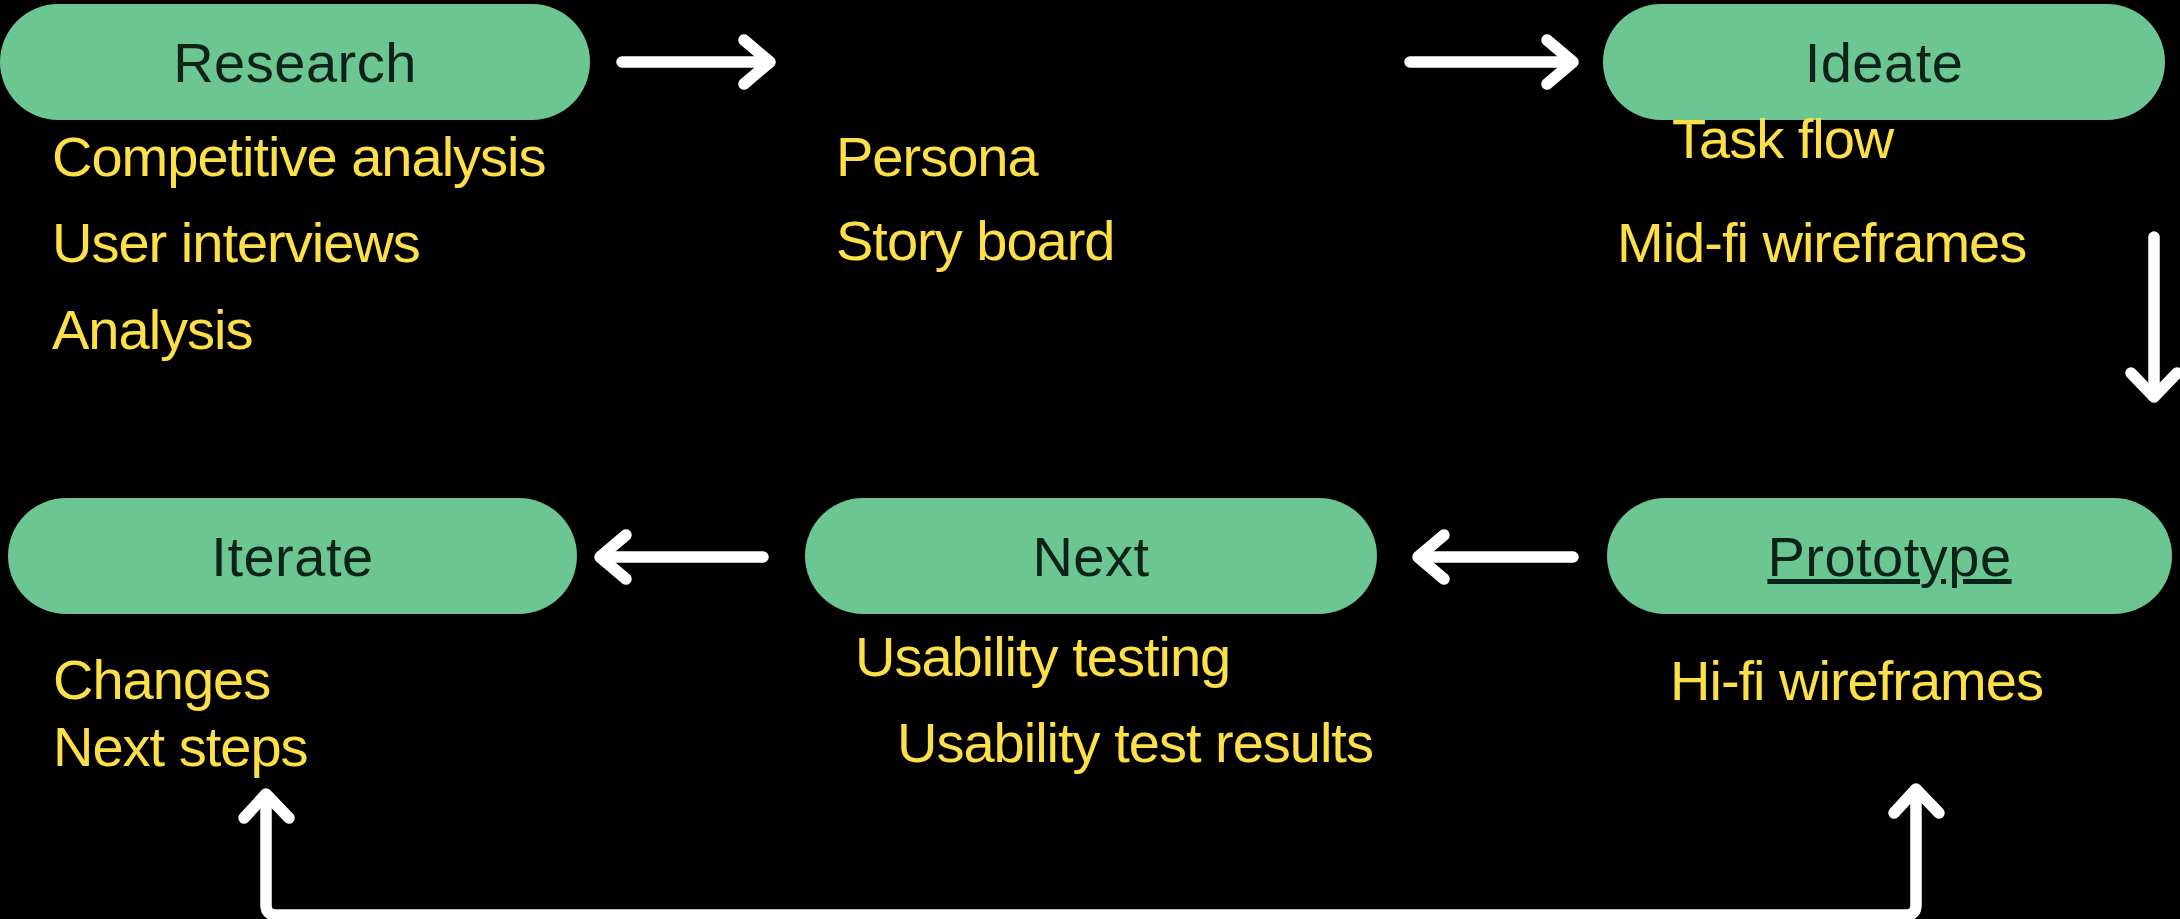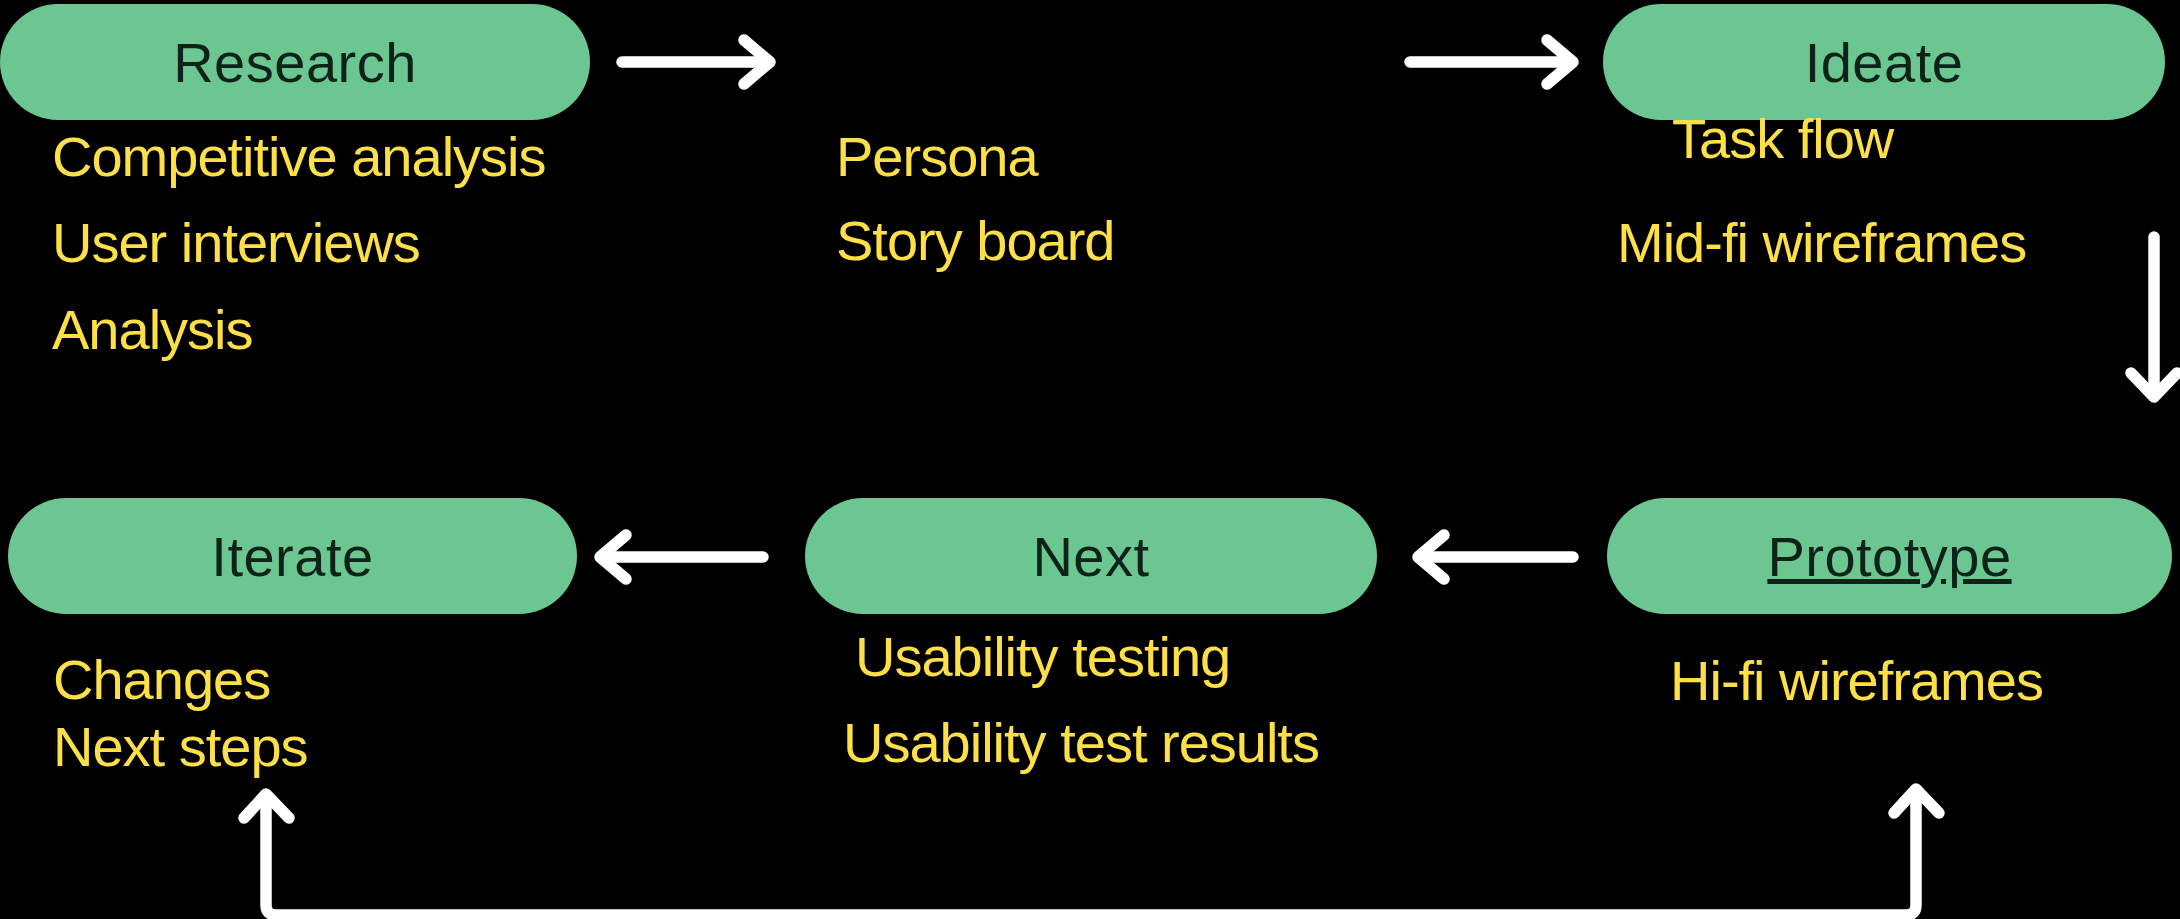--- a/index.html
+++ b/index.html
@@ -73,21 +73,21 @@
   <div class="item" style="left:836px; top:130px;text-align:center;">Persona</div>
   <div class="item" style="left:836px; top:214px;">Story board</div>
 
   <div class="item" style="left:1672px; top:112px;">Task flow</div>
   <div class="item" style="left:1598px; top:216px;margin-left:19px;">Mid-fi wireframes</div>
 
   <div class="item" style="left:53px; top:628px;margin-top:25px;">Changes</div>
   <div class="item" style="left:53px; top:720px;">Next steps</div>
 
   <div class="item" style="left:855px; top:630px;">Usability testing</div>
-  <div class="item" style="left:843px; top:716px;">Usability test results</div>
+  <div class="item" style="left:897px; top:716px;">Usability test results</div>
 
   <div class="item" style="left:1670px; top:624px;margin-top:30px;">Hi-fi wireframes</div>
 
   <svg class="arrows" viewBox="0 0 2180 919">
 
     <path d="M 622 62 L 764 62"></path>
     <path d="M 744 40 L 770 62 L 744 84"></path>
 
     <path d="M 1410 62 L 1567 62"></path>
     <path d="M 1547 40 L 1573 62 L 1547 84"></path>

